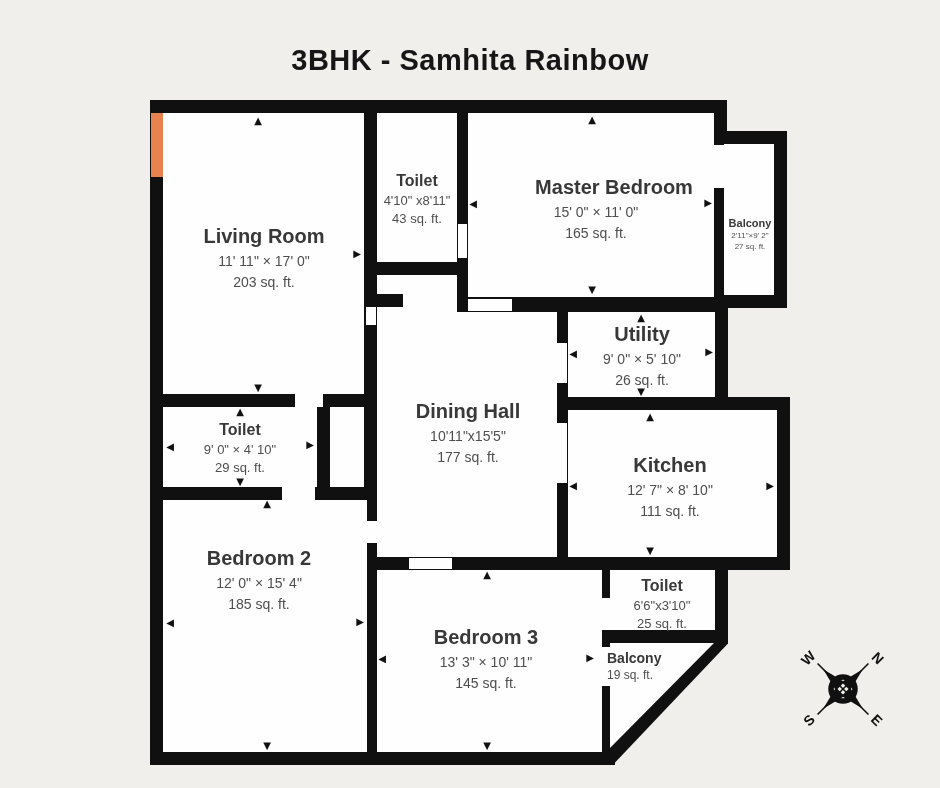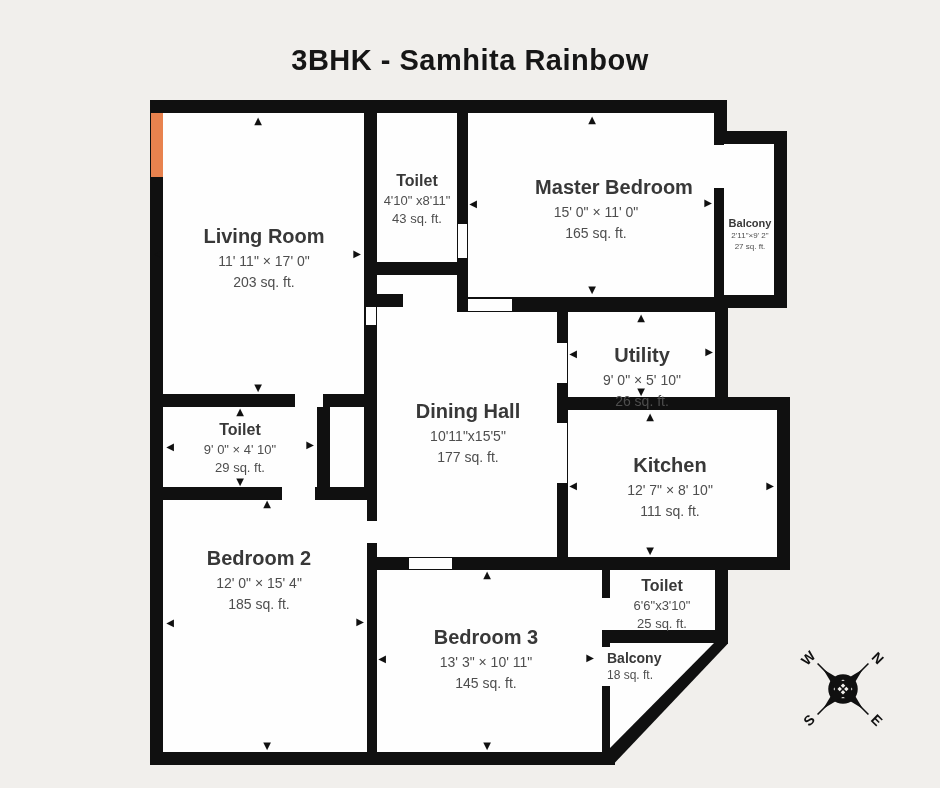--- a/index.html
+++ b/index.html
@@ -100,21 +100,21 @@
 <div class="room-label lg" style="left:596px;top:208px;">
   <span class="nm">Master Bedroom</span>
   <span class="dm">15' 0" × 11' 0"</span>
   <span class="ar">165 sq. ft.</span>
 </div>
 <div class="room-label xs" style="left:750px;top:234px;">
   <span class="nm">Balcony</span>
   <span class="dm">2'11"×9' 2"</span>
   <span class="ar">27 sq. ft.</span>
 </div>
-<div class="room-label" style="left:642px;top:355px;margin-top:21px;">
+<div class="room-label" style="left:642px;top:355px;">
   <span class="nm">Utility</span>
   <span class="dm">9' 0" × 5' 10"</span>
   <span class="ar">26 sq. ft.</span>
 </div>
 <div class="room-label" style="left:468px;top:432px;">
   <span class="nm">Dining Hall</span>
   <span class="dm">10'11"x15'5"</span>
   <span class="ar">177 sq. ft.</span>
 </div>
 <div class="room-label" style="left:670px;top:486px;">
@@ -137,21 +137,21 @@
   <span class="dm">13' 3" × 10' 11"</span>
   <span class="ar">145 sq. ft.</span>
 </div>
 <div class="room-label sm" style="left:662px;top:604px;">
   <span class="nm">Toilet</span>
   <span class="dm">6'6"x3'10"</span>
   <span class="ar">25 sq. ft.</span>
 </div>
 <div class="room-label corner" style="left:607px;top:650px;">
   <span class="nm">Balcony</span>
-  <span class="ar">18 sq. ft.</span>
+  <span class="ar">19 sq. ft.</span>
 </div>
 
 <span class="arr" style="left:258px;top:121px;">▲</span>
 <span class="arr" style="left:258px;top:388px;">▼</span>
 <span class="arr" style="left:158px;top:254px;">◀</span>
 <span class="arr" style="left:357px;top:254px;">▶</span>
 
 <span class="arr" style="left:592px;top:120px;">▲</span>
 <span class="arr" style="left:592px;top:290px;">▼</span>
 <span class="arr" style="left:473px;top:204px;">◀</span>

